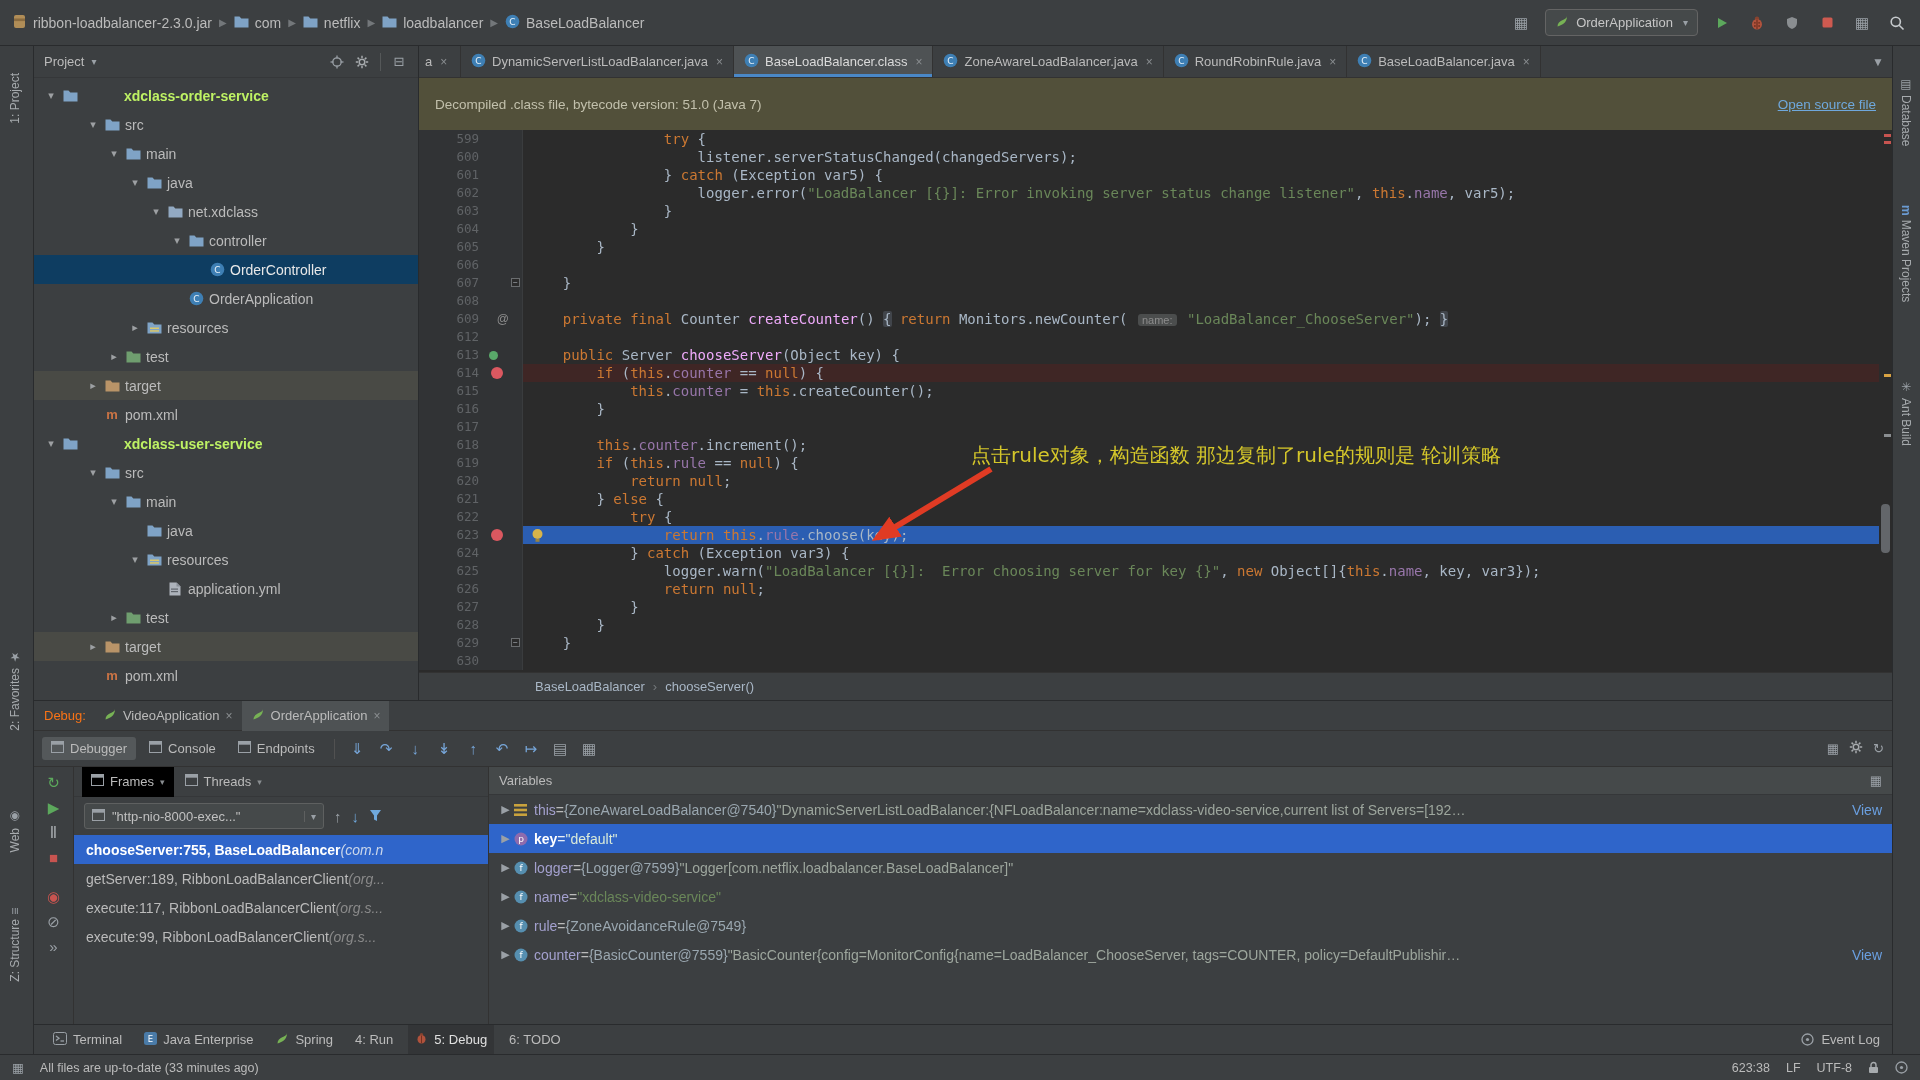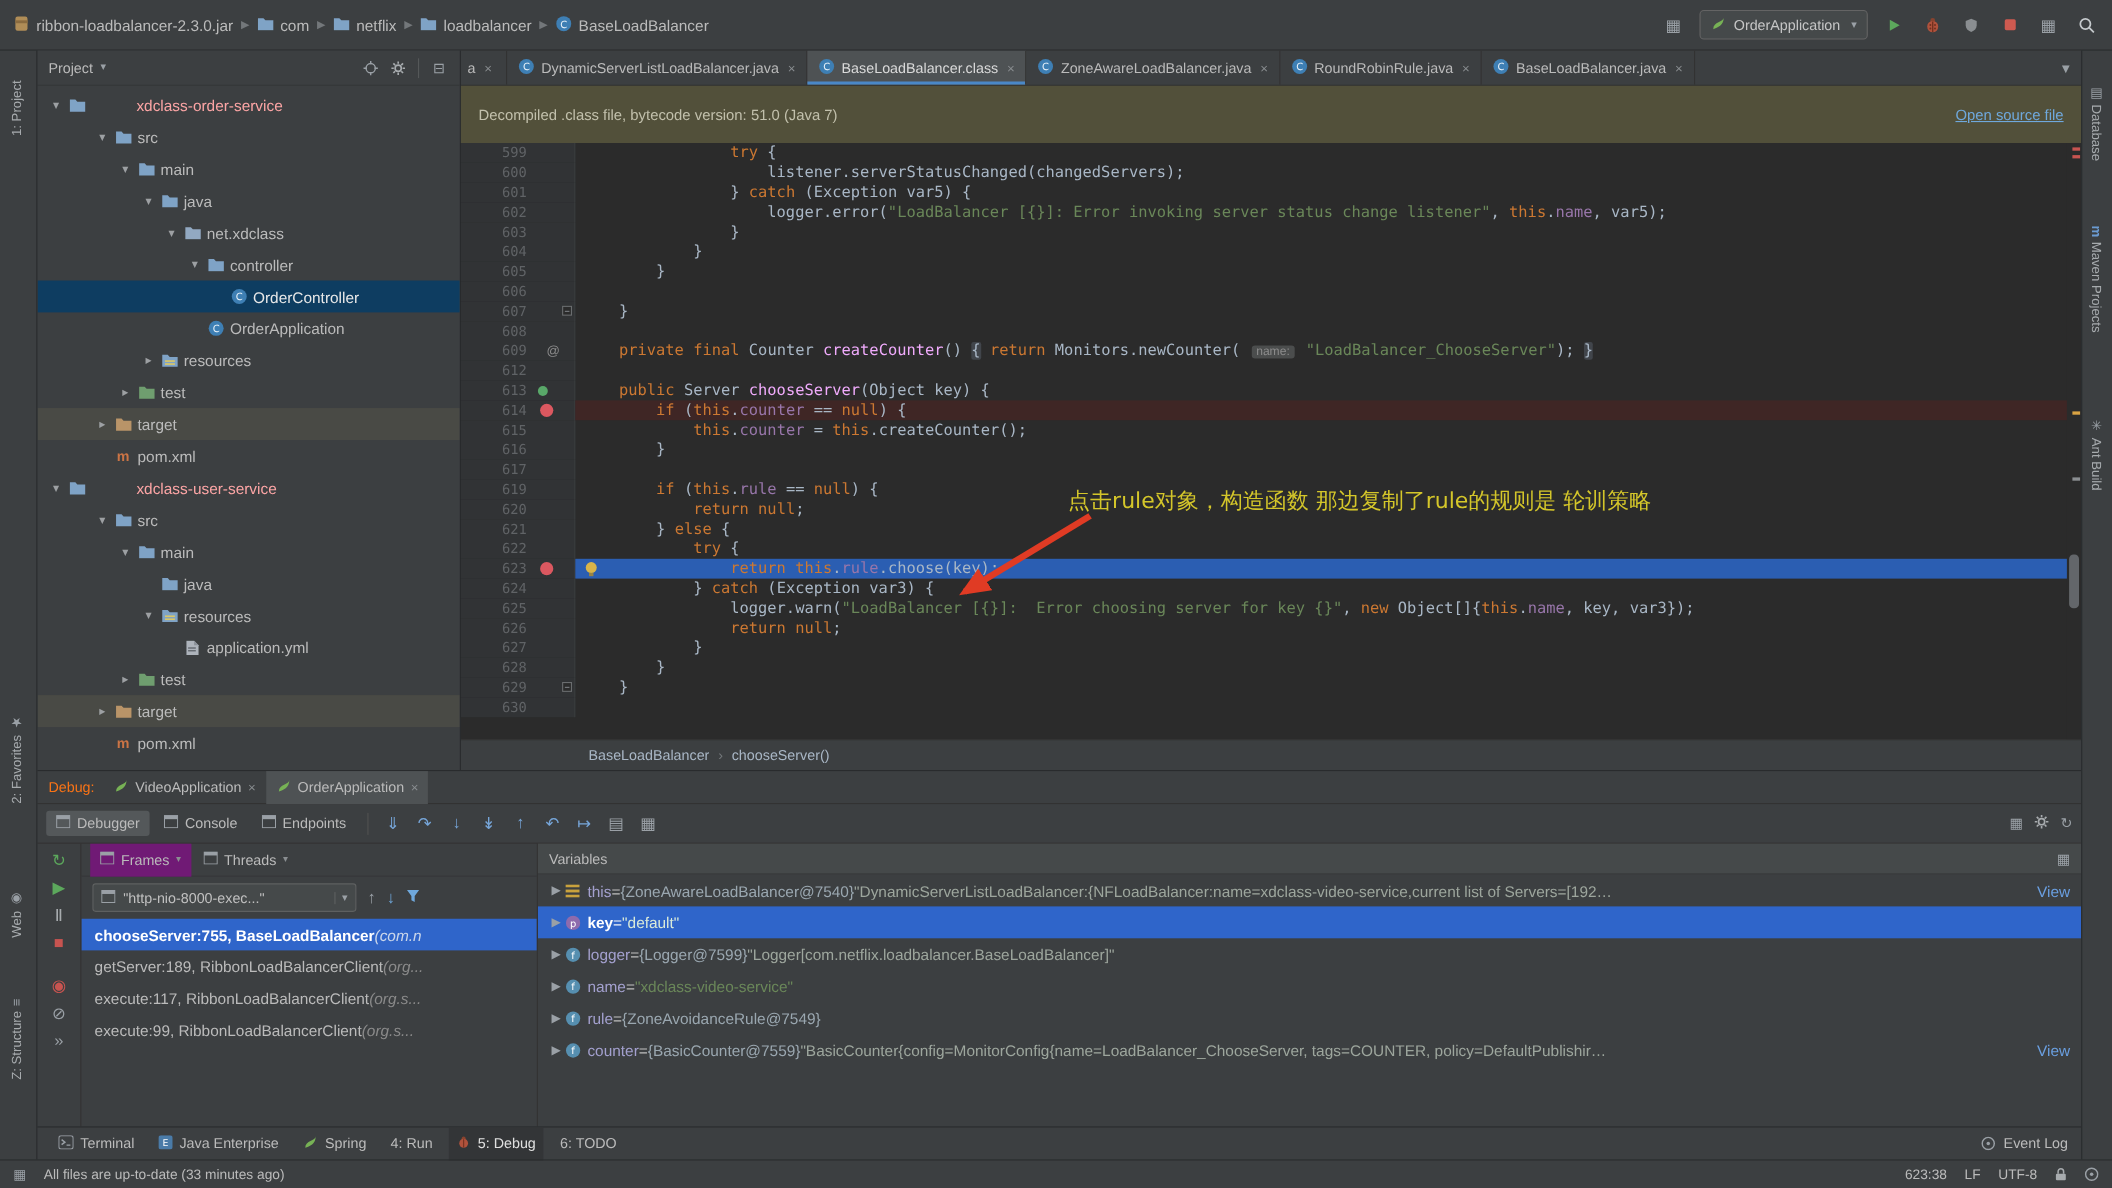--- a/index.html
+++ b/index.html
@@ -32,21 +32,21 @@
 #project-header .ph-caret{color:#9AA0A6;font-size:10px;}
 #project-header .ph-sp{flex:1;}
 .ph-ic{display:inline-flex;width:18px;height:18px;align-items:center;justify-content:center;color:#9AA0A6;}
 .ph-div{width:1px;height:18px;background:#555859;margin:0 2px;}
 #project-tree{flex:1;overflow:hidden;font-size:14px;padding-top:3px;}
 .tree-row{height:29px;display:flex;align-items:center;white-space:nowrap;cursor:default;}
 .tree-row .chev{width:18px;flex:none;color:#9DA0A3;font-size:11px;text-align:center;}
 .tree-row .chev-sp{width:18px;flex:none;}
 .tree-row .ticon{width:20px;flex:none;display:inline-flex;align-items:center;justify-content:center;}
 .tree-row .tlabel{margin-left:3px;color:#BBBBBB;}
-.tree-row .tlabel.bold{font-weight:normal;color:#fca5a5;margin-left:44px;}
+.tree-row .tlabel.bold{font-weight:bold;color:#bef264;margin-left:44px;}
 .tree-row.sel{background:#0E3D61;}
 .tree-row.sel .tlabel{color:#E8E8E8;}
 .tree-row.dim{background:rgba(200,175,110,0.10);}
 .mvn{color:#CB7445;font-weight:bold;font-size:13px;}
 
 #editor-panel{flex:1;display:flex;flex-direction:column;min-width:0;background:#2B2B2B;}
 #tabbar{height:32px;flex:none;display:flex;align-items:stretch;background:#3C3F41;border-bottom:1px solid #323232;overflow:hidden;}
 .etab{display:flex;align-items:center;gap:6px;padding:0 10px;border-right:1px solid #323232;font-size:13px;color:#BBBBBB;white-space:nowrap;}
 .etab.partial{width:42px;overflow:hidden;padding:0 6px;}
 .etab.active{background:#4E5254;box-shadow:inset 0 -3px 0 #4A88C7;color:#DADADA;}
@@ -93,21 +93,21 @@
 .v-div{width:1px;height:20px;background:#515151;margin:0 6px;}
 .step-ic{width:25px;text-align:center;font-size:15px;color:#76A5D8;cursor:default;}
 .step-ic.gray{color:#9AA0A6;}
 #dbg-views .right{margin-left:auto;display:flex;align-items:center;gap:10px;color:#9AA0A6;}
 #dbg-content{flex:1;display:flex;min-height:0;}
 #dbg-strip{width:40px;flex:none;border-right:1px solid #323232;display:flex;flex-direction:column;align-items:center;padding-top:8px;gap:9px;}
 #dbg-strip span{font-size:15px;line-height:16px;cursor:default;}
 #frames-panel{width:415px;flex:none;display:flex;flex-direction:column;border-right:1px solid #323232;min-width:0;}
 #frames-tabs{height:30px;flex:none;display:flex;align-items:center;gap:2px;padding-left:8px;border-bottom:1px solid #353739;}
 .ft{display:flex;align-items:center;gap:6px;height:30px;padding:0 9px;font-size:13px;color:#BBBBBB;}
-.ft.active{background:#701a75;}
+.ft.active{background:#000000;}
 .ft .mini{color:#8A8E91;font-size:9px;}
 #frames-filter{height:38px;flex:none;display:flex;align-items:center;gap:10px;padding:0 10px;}
 #thread-select{width:240px;display:flex;align-items:center;gap:7px;height:26px;background:#45494A;border:1px solid #5E6060;border-radius:3px;padding:0 7px;font-size:13px;color:#C0C0C0;}
 #thread-select .dd{margin-left:auto;color:#9AA0A6;font-size:10px;border-left:1px solid #5E6060;padding-left:6px;}
 #frames-filter .fi{font-size:15px;color:#9AA0A6;}
 #frames-filter .fi.blue{color:#6FA8DC;}
 #frames-list{flex:1;overflow:hidden;font-size:14px;}
 .frame-row{height:29px;display:flex;align-items:center;padding-left:12px;white-space:nowrap;color:#BBBBBB;}
 .frame-row .pkg{font-style:italic;color:#8A8A8A;}
 .frame-row.sel{background:#2F65CA;color:#FFFFFF;font-weight:bold;}
@@ -667,20 +667,28 @@
                 <div class="cl">
                   <div class="cl-gutter">
                     <span class="cl-num">617</span>
                     <span class="cl-ico"></span>
                     <span class="cl-fold"></span>
                   </div>
                   <div class="cl-body"></div>
                 </div>
                 <div class="cl">
                   <div class="cl-gutter">
+                    <span class="cl-num">618</span>
+                    <span class="cl-ico"></span>
+                    <span class="cl-fold"></span>
+                  </div>
+                  <div class="cl-body"><span>        </span><span class="k">this</span><span>.</span><span class="f">counter</span><span>.increment();</span></div>
+                </div>
+                <div class="cl">
+                  <div class="cl-gutter">
                     <span class="cl-num">619</span>
                     <span class="cl-ico"></span>
                     <span class="cl-fold"></span>
                   </div>
                   <div class="cl-body"><span>        </span><span class="k">if</span><span> (</span><span class="k">this</span><span>.</span><span class="f">rule</span><span> == </span><span class="k">null</span><span>) {</span></div>
                 </div>
                 <div class="cl">
                   <div class="cl-gutter">
                     <span class="cl-num">620</span>
                     <span class="cl-ico"></span>

